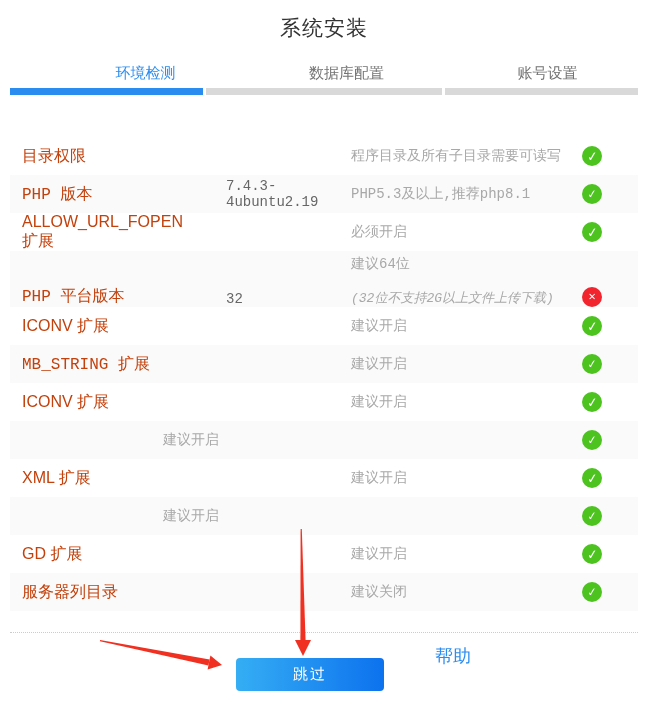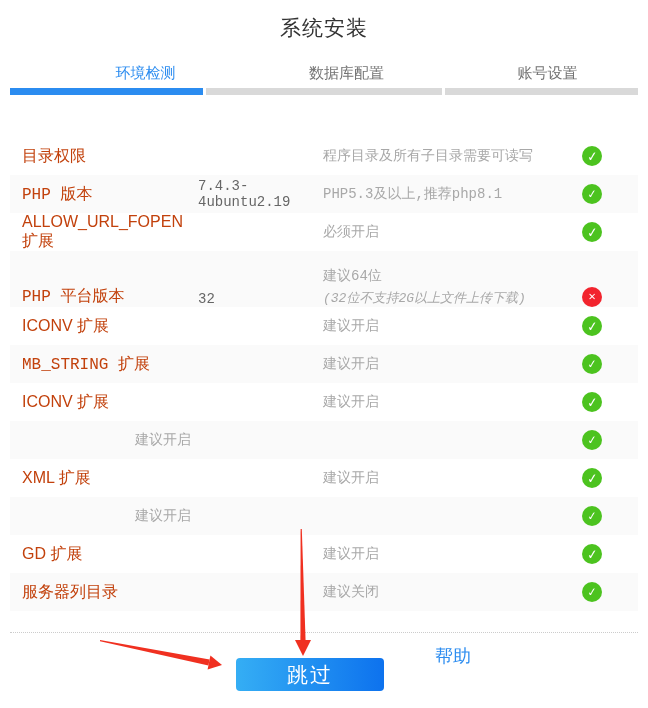--- a/index.html
+++ b/index.html
@@ -25,44 +25,44 @@
   .progress .seg { height:7px; background:var(--bar-inactive,#d9d9d9); }
   .progress .seg1 { width:193px; margin-right:3px; background:var(--accent,#2196f3); }
   .progress .seg2 { width:236px; margin-right:3px; }
   .progress .seg3 { width:193px; }
 
   .check-table { position:absolute; top:137px; left:10px; width:628px; }
   .row { display:flex; align-items:center; height:38px; background:#fff; }
   .row.shaded { background:#fafafa;font-family:Liberation Mono, monospace; }
   .row.tall { height:56px; align-items:flex-end; padding-top:8px; }
   .c-label { flex:0 0 188px; padding-left:12px; font-size:16px; color:#c2410c; }
-  .c-value { flex:0 0 125px; font-size:14px; color:#666; }
+  .c-value { flex:0 0 125px; font-size:14px; color:#666;margin-left:28px; }
   .c-req   { flex:1 1 auto; font-size:14px; color:#a8a8a8; display:flex; flex-direction:column; }
-  .c-note  { font-size:13px; font-style:italic; color:#a8a8a8; margin-top:4px; }
+  .c-note  { font-size:13px; font-style:italic; color:#a8a8a8; margin-top:16px; }
   .c-note:empty { display:none; }
 
   .status {
     flex:0 0 20px; width:20px; height:20px; border-radius:50%;
     margin-right:36px; position:relative; color:#fff;
     display:flex; align-items:center; justify-content:center;
     font-size:13px; font-weight:bold; line-height:1;
   }
   .status.pass { background:var(--pass,#4cc31f); }
   .status.fail { background:var(--fail,#f2242e); }
   .status.pass::after { content:"\2713"; transform:rotate(-6deg); }
   .status.fail::after { content:"\2715"; font-size:12px; }
 
   .dotted-divider {
     position:absolute; top:632px; left:10px; width:628px;
     border-top:1px dotted #ccc;
   }
 
   .skip-button {
     position:absolute; top:658px; left:236px; width:148px; height:33px;
-    border:none; border-radius:4px; color:#fff; font-size:21px;
+    border:none; border-radius:4px; color:#fff; font-size:15px;
     font-family:inherit; letter-spacing:2px; cursor:pointer;
     background:linear-gradient(90deg, var(--btn-from,#35aef4), var(--btn-to,#0d72ee));
   }
   .help-link {
     position:absolute; top:644px; left:404px;
     font-size:18px; color:var(--accent,#2b8cf0); text-decoration:none; cursor:pointer;margin-left:31px;
   }
 
   .arrows { position:absolute; inset:0; pointer-events:none; }
 </style>

